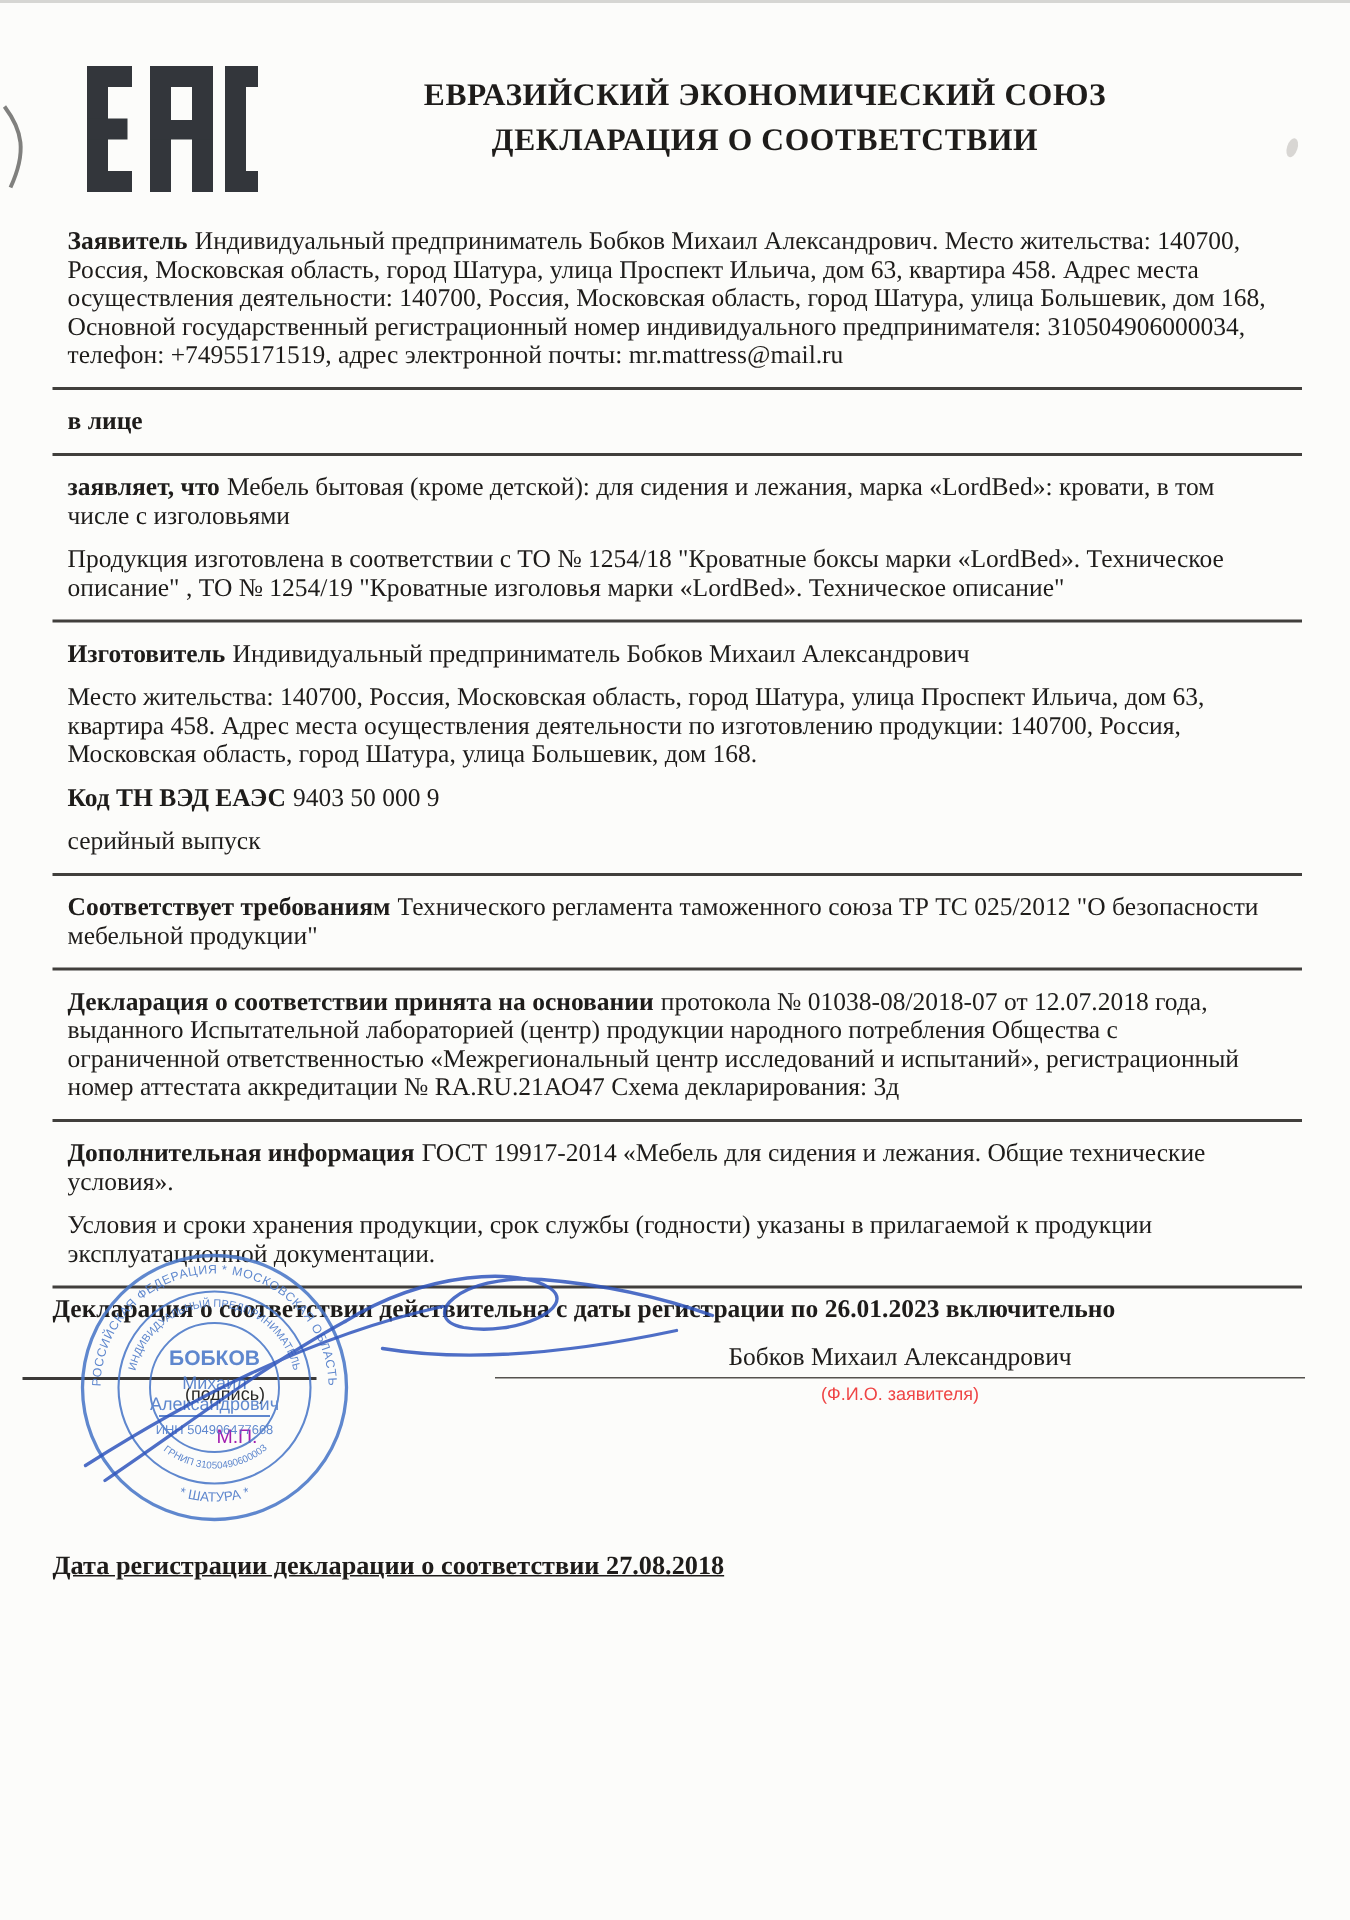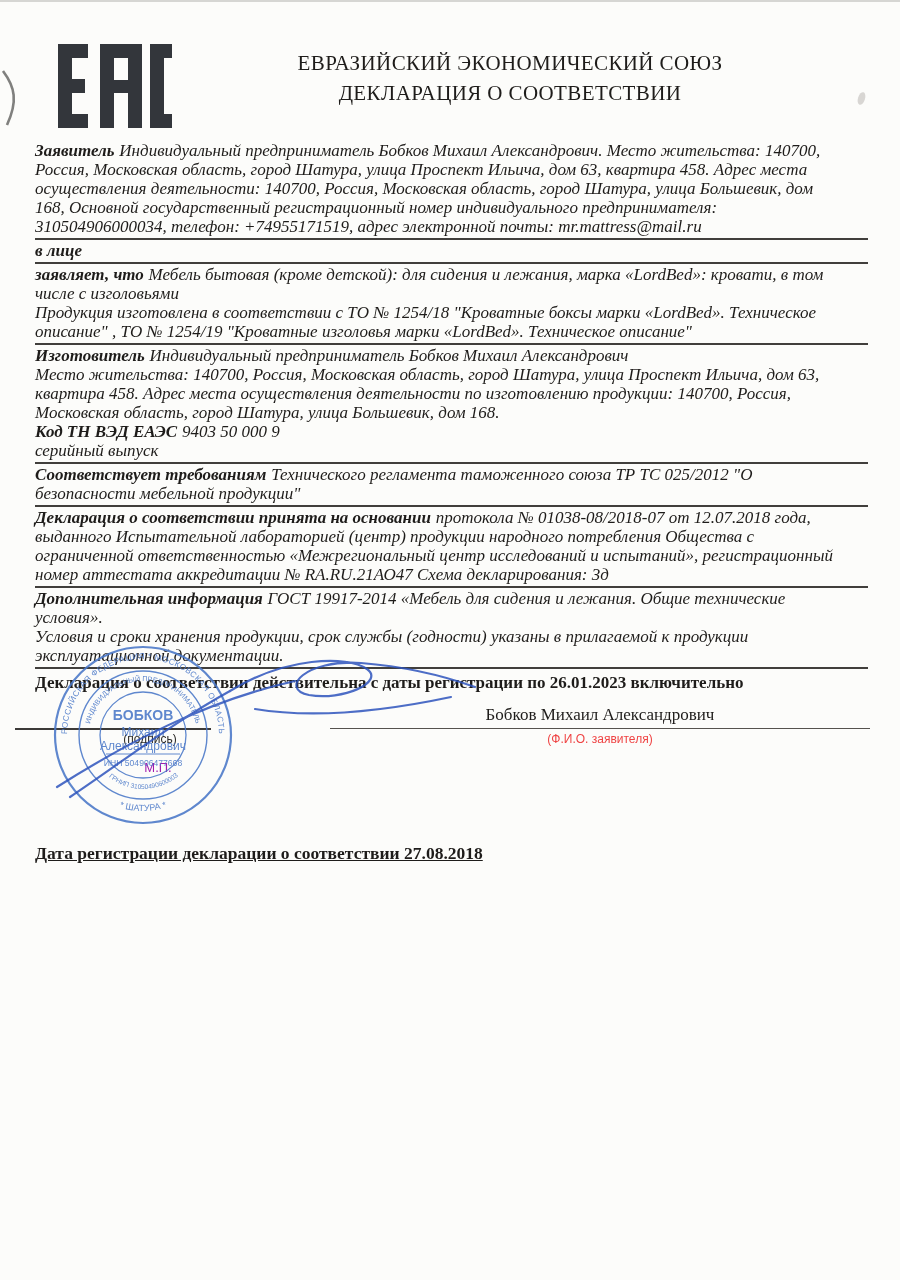--- a/index.html
+++ b/index.html
@@ -9,25 +9,25 @@
     font-family:"Liberation Serif","DejaVu Serif",serif;color:#1e1c1a;
   }
   
   .top-edge{position:absolute;top:0;left:0;right:0;height:2px;background:#c9c9c6;opacity:.75;}
   .left-curl{position:absolute;left:0;top:68px;}
   .comma-artifact{position:absolute;left:858px;top:92px;width:7px;height:13px;border-radius:50%;
     background:#b9b7b2;opacity:.55;transform:rotate(18deg);}
   
   .eac-logo{position:absolute;left:58px;top:44px;}
   .title-block{position:absolute;left:150px;top:48px;width:720px;text-align:center;
-    font-weight:normal;font-size:21px;line-height:30px;letter-spacing:.4px;}
+    font-weight:bold;font-size:21px;line-height:30px;letter-spacing:.4px;}
   
   .content{position:absolute;left:35px;top:140px;width:833px;}
   .sec{padding:1px 0 2px 0;border-bottom:2px solid #413f3c;font-size:17px;line-height:19px;}
-  .sec p{margin:0;max-width:802px;font-style:italic;}
+  .sec p{margin:10px;max-width:802px;}
   .lbl{font-weight:bold;margin-right:.28em;}
   .validity{font-weight:bold;font-size:17px;line-height:19px;padding:4px 0 2px 0;max-width:802px;}
   
   .sig-area{position:relative;height:182px;}
   .sig-line-left{position:absolute;left:-20px;top:34px;width:196px;border-top:2px solid #3c3a38;}
   .sig-caption{position:absolute;left:55px;top:38px;width:120px;text-align:center;
     font-family:"Liberation Sans","DejaVu Sans",sans-serif;font-size:12px;color:#2a2926;}
   .mp-mark{position:absolute;left:70px;top:66px;width:106px;text-align:center;
     font-family:"Liberation Sans","DejaVu Sans",sans-serif;font-size:13px;color:#a21caf;}
   .sig-name{position:absolute;left:295px;top:11px;width:540px;text-align:center;font-size:17px;}

